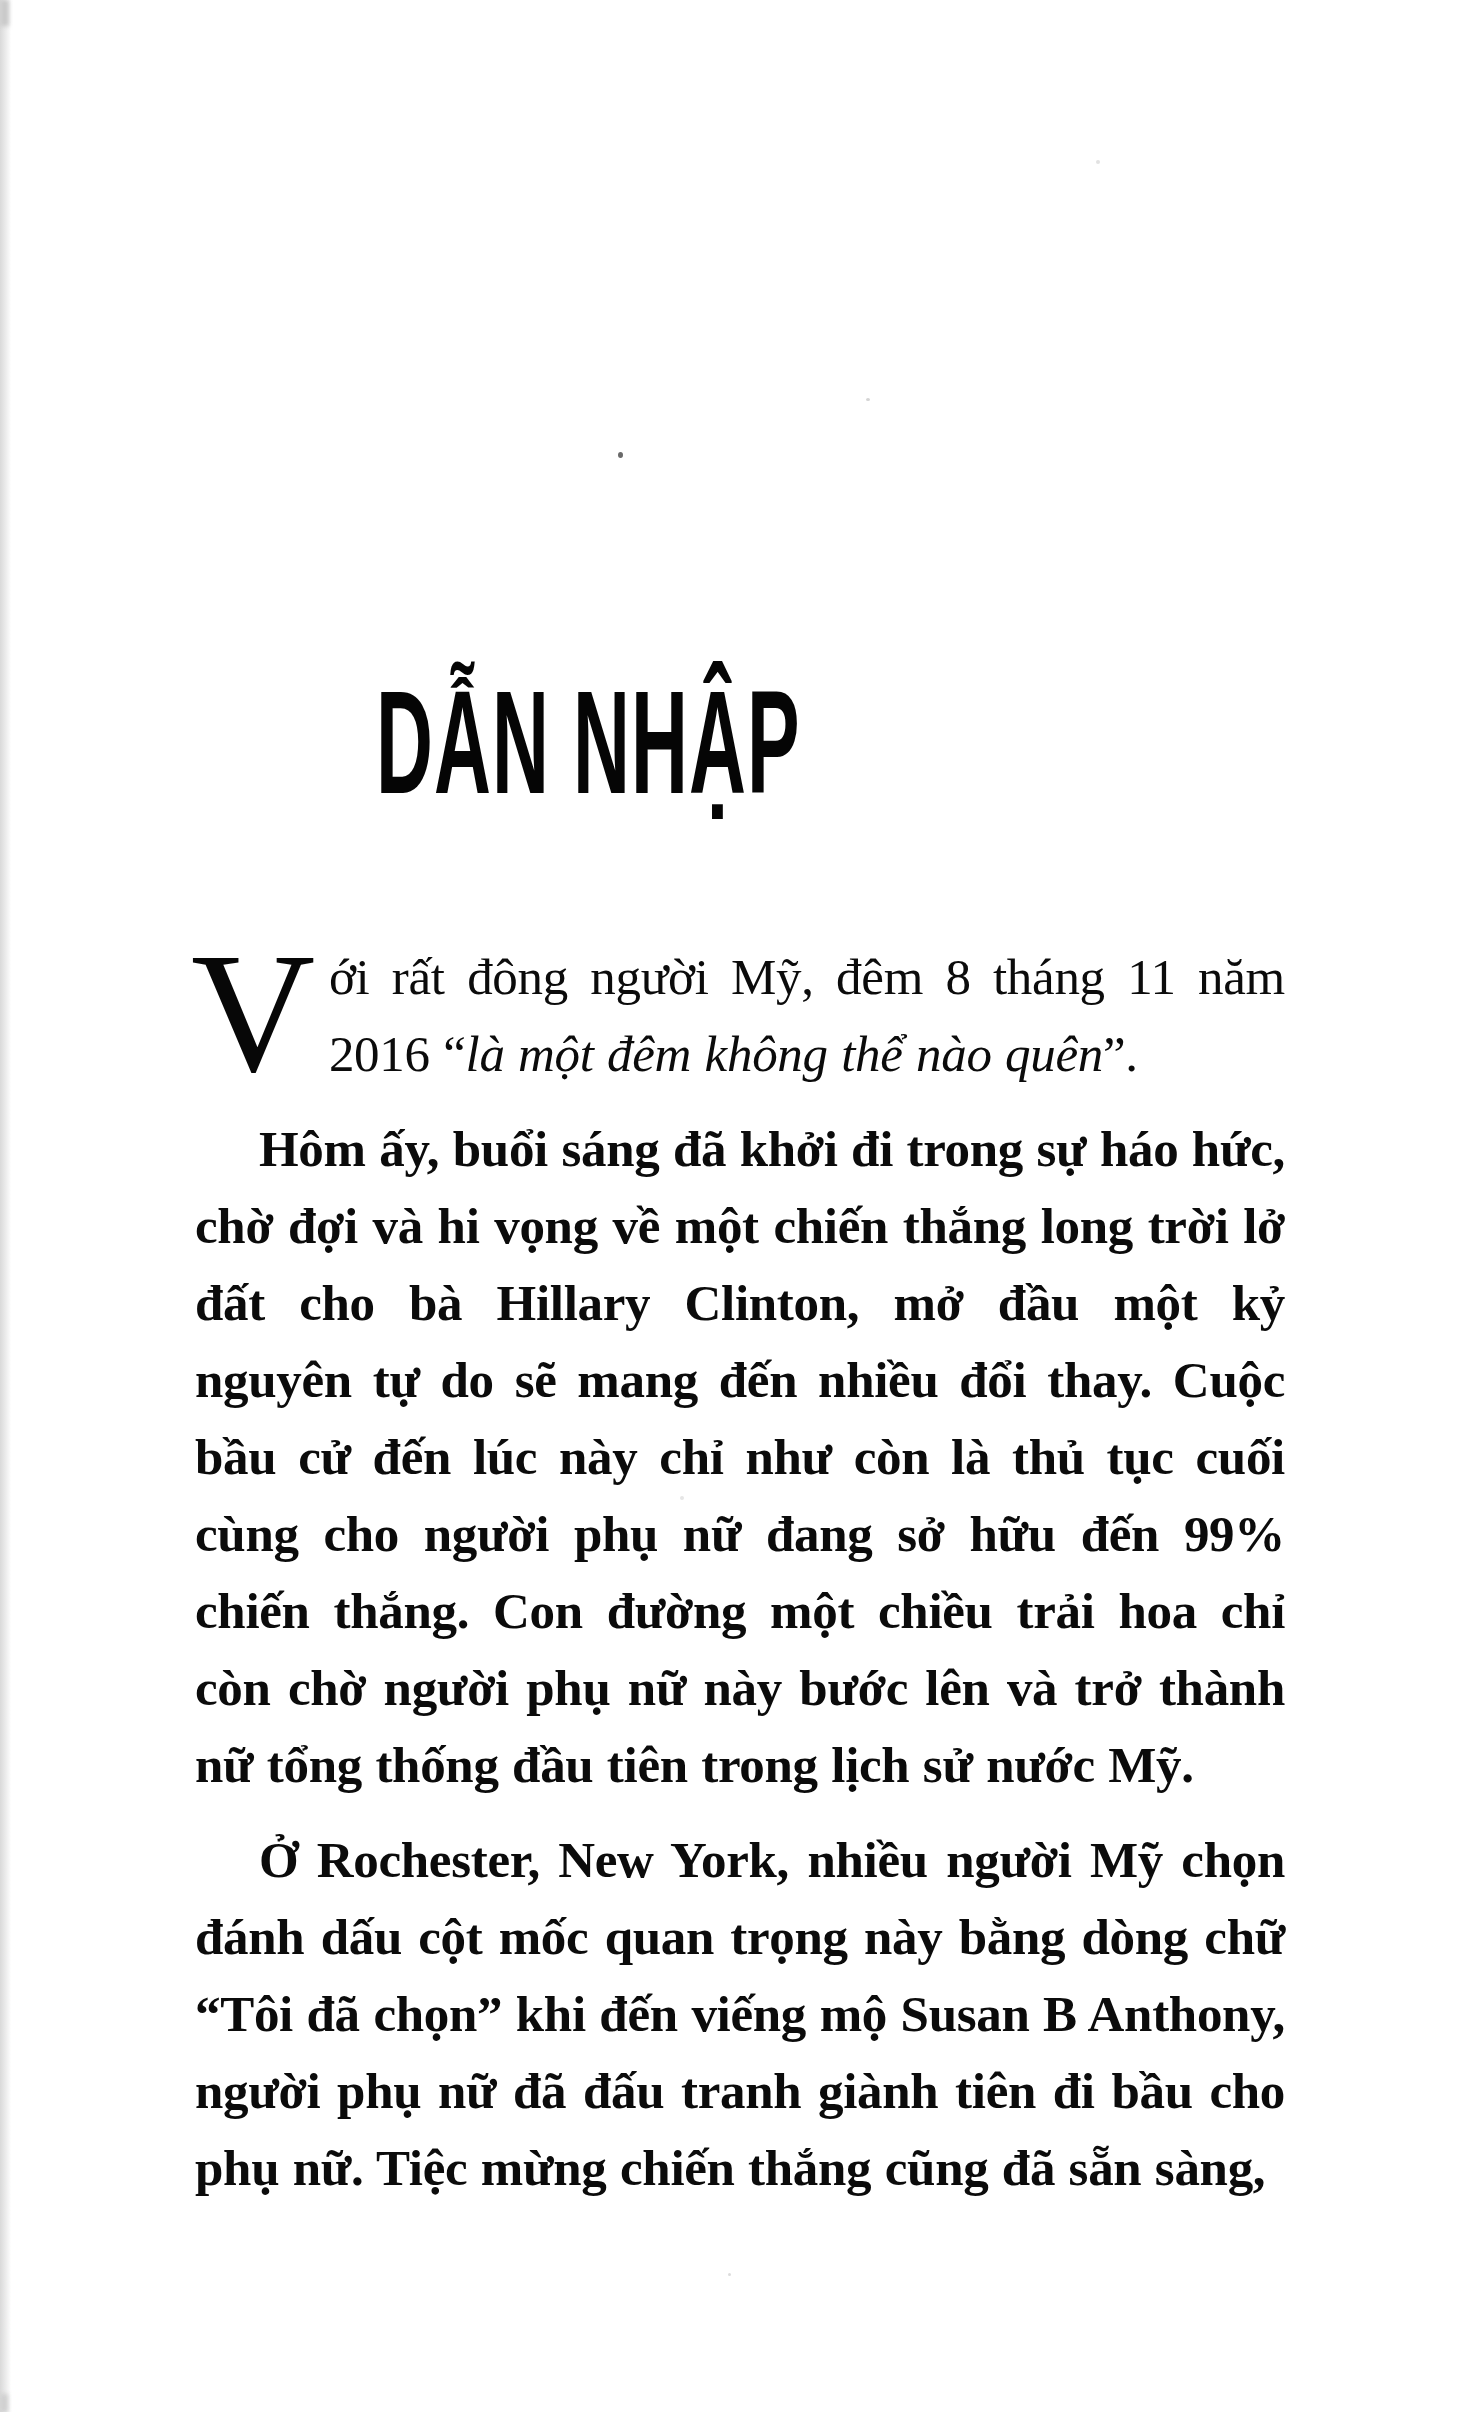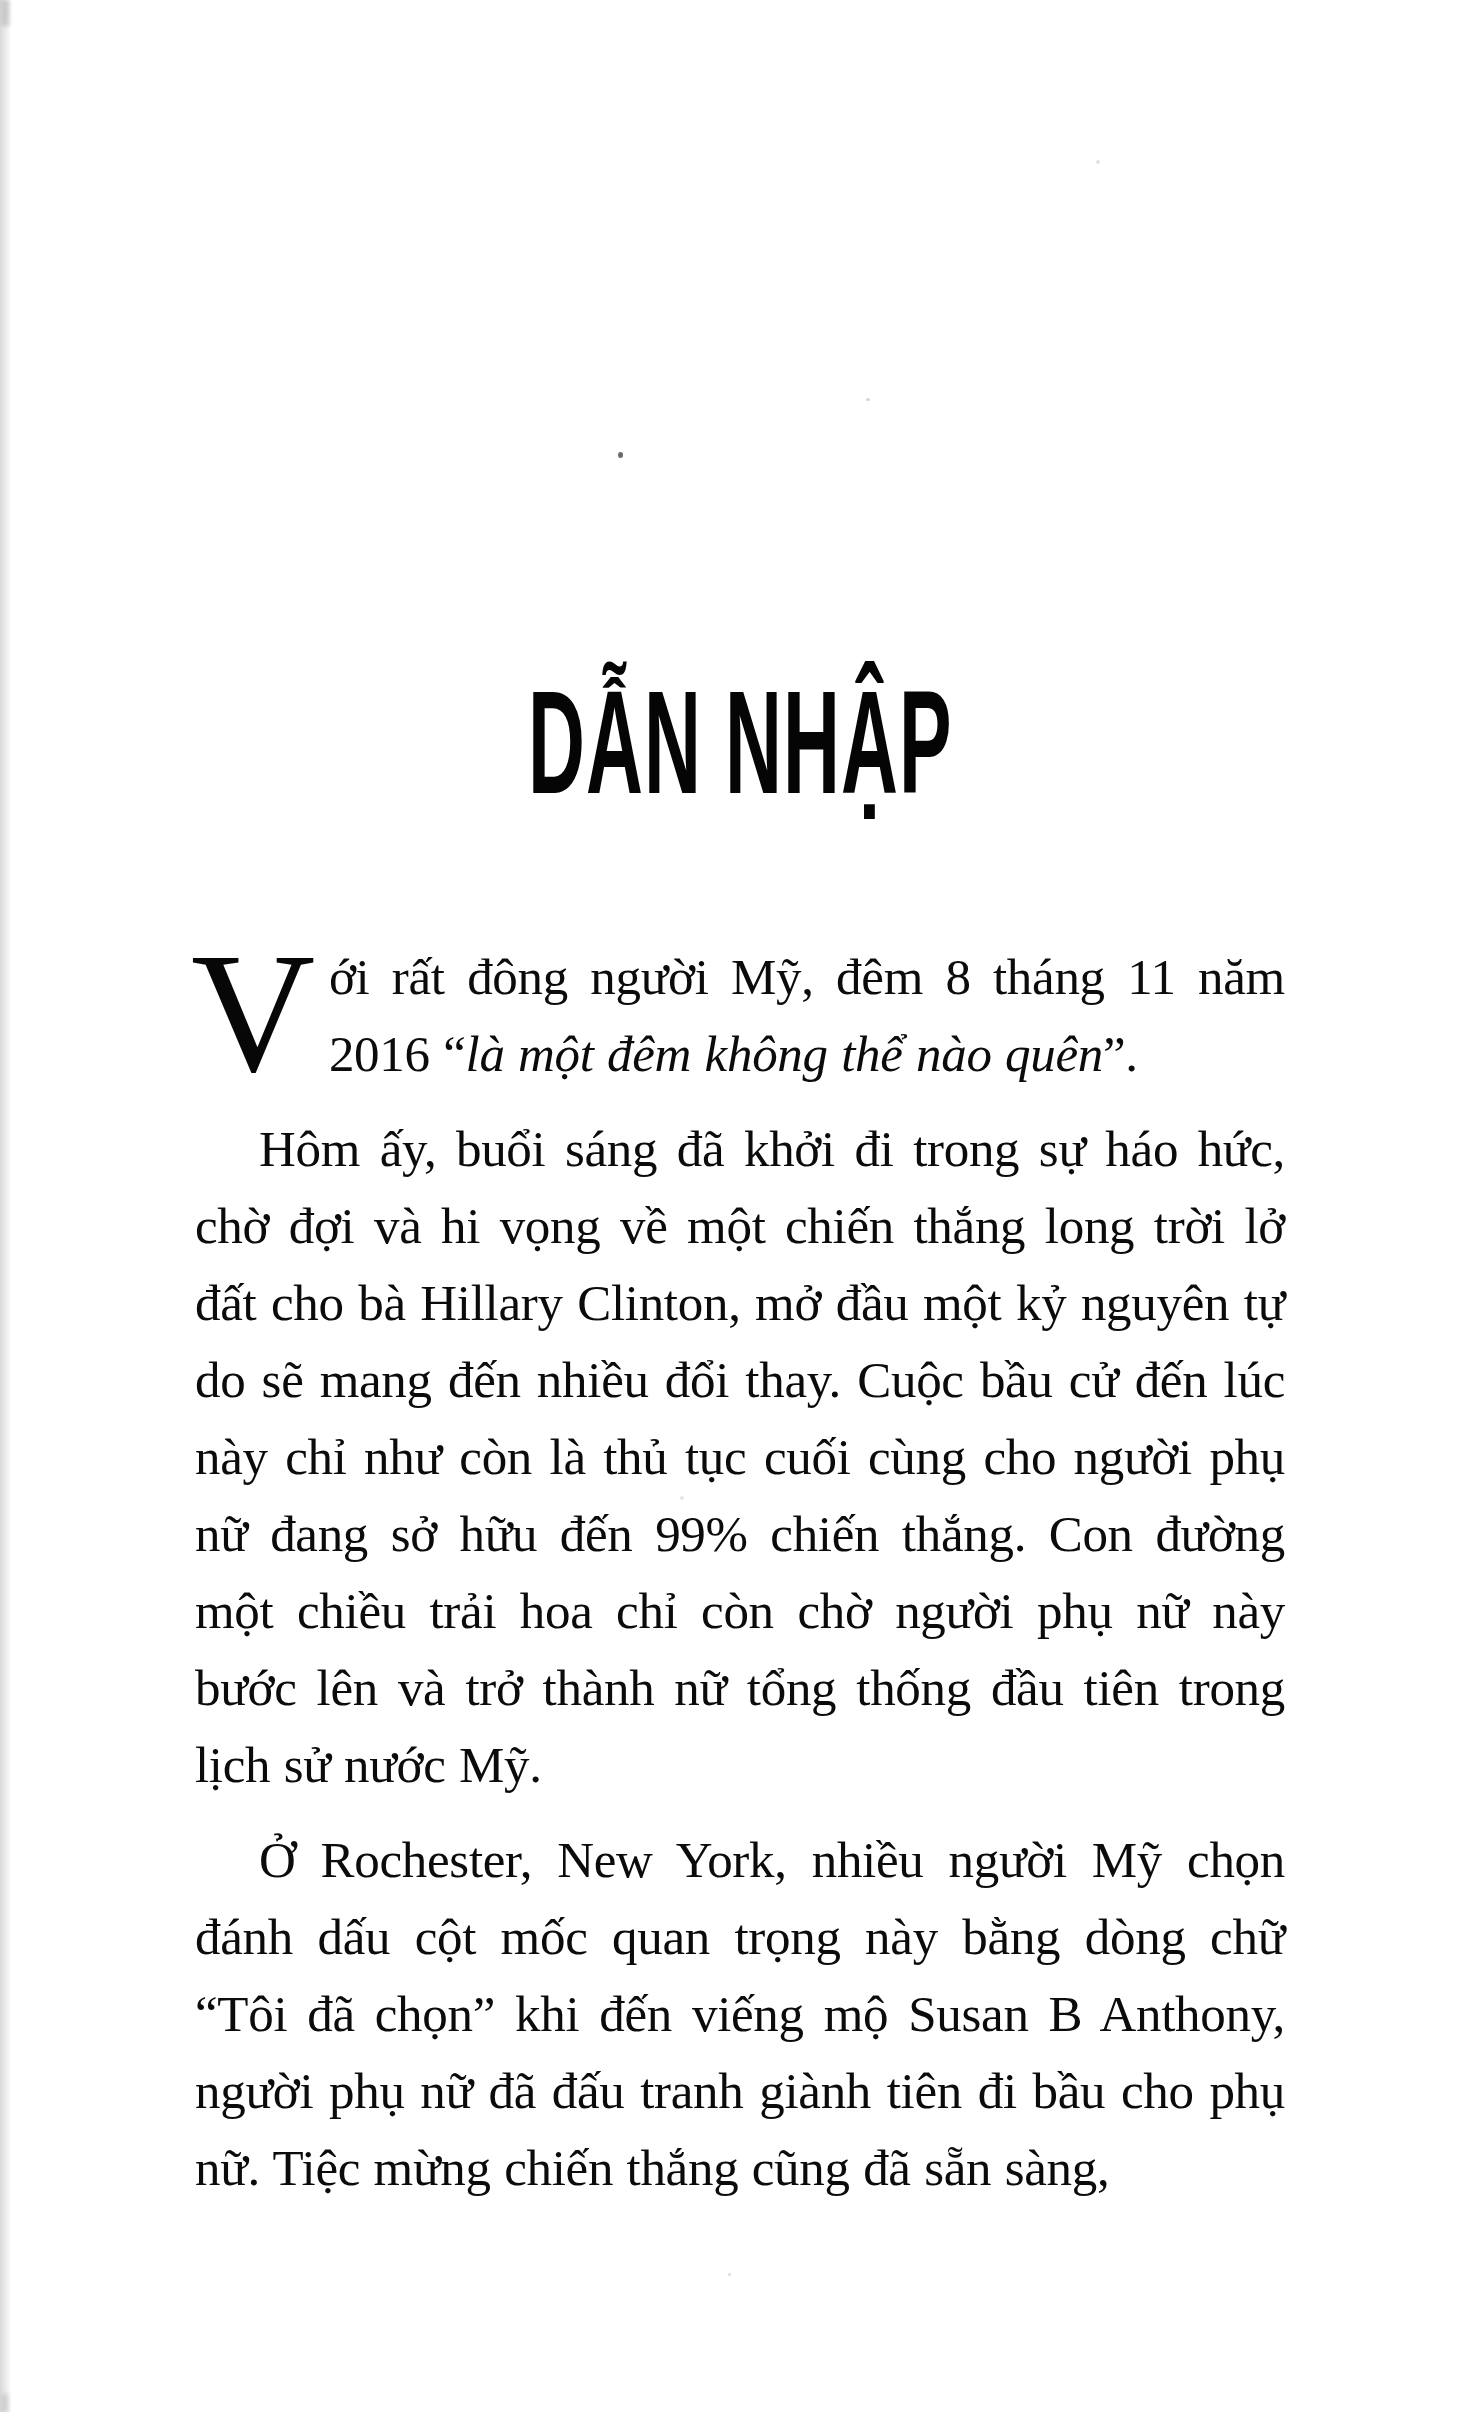--- a/index.html
+++ b/index.html
@@ -31,21 +31,20 @@
   .speck { position: absolute; border-radius: 50%; }
   .speck-1 { left: 618px; top: 452px; width: 5px; height: 6px; background: #6a6a6a; }
   .speck-2 { left: 866px; top: 398px; width: 4px; height: 3px; background: #d4d4d4; }
   .speck-3 { left: 1096px; top: 160px; width: 4px; height: 4px; background: #e2e2e2; }
   .speck-4 { left: 680px; top: 1496px; width: 4px; height: 4px; background: #e6e6e6; }
   .speck-5 { left: 728px; top: 2273px; width: 3px; height: 3px; background: #dcdcdc; }
 
   .chapter-title {
     position: absolute;
     top: 572px; left: 195px; width: 1090px;
-    text-align: center;
     font-family: "Liberation Sans", sans-serif;
     font-weight: bold;
     font-size: 146px;
     line-height: 146px;
     color: #050505;
     white-space: nowrap;
   }
   .chapter-title .squeeze {
     display: inline-block;
     transform: scaleX(0.54);
@@ -56,21 +55,21 @@
   .body-text {
     position: absolute;
     top: 939px; left: 195px; width: 1090px;
     font-size: 51px;
     line-height: 77px;
     text-align: justify;
     letter-spacing: -0.3px;
     word-spacing: 1px;
   }
   .body-text p { margin: 0 0 18px 0; }
-  .body-text p.indented { text-indent: 64px; }
+  .body-text p.indented { text-indent: 64px; font-weight: bold; }
 
   .dropcap {
     float: left;
     font-size: 172px;
     line-height: 0.76;
     margin: 8px 14px -14px -4px;
     color: #070707;
   }
   em.quote-italic { font-style: italic; }
 </style>

